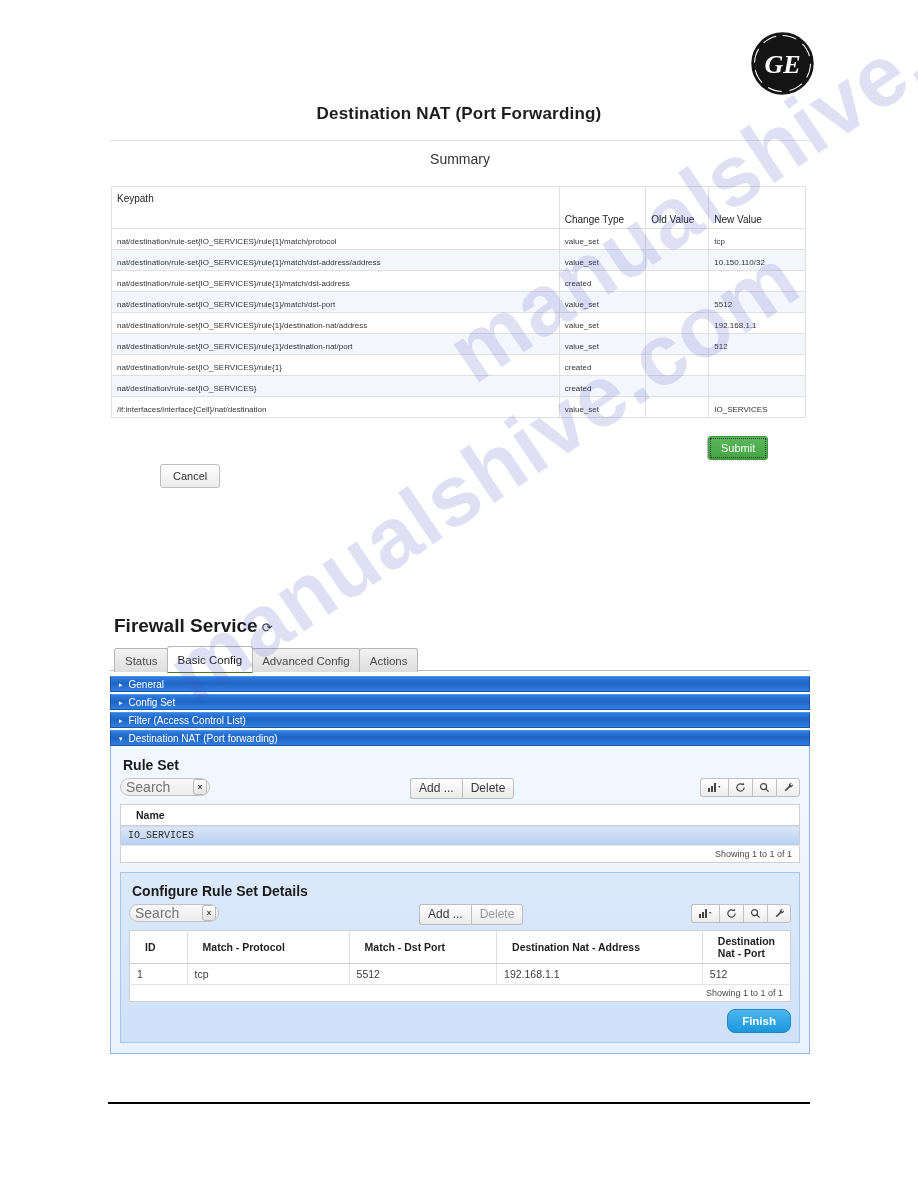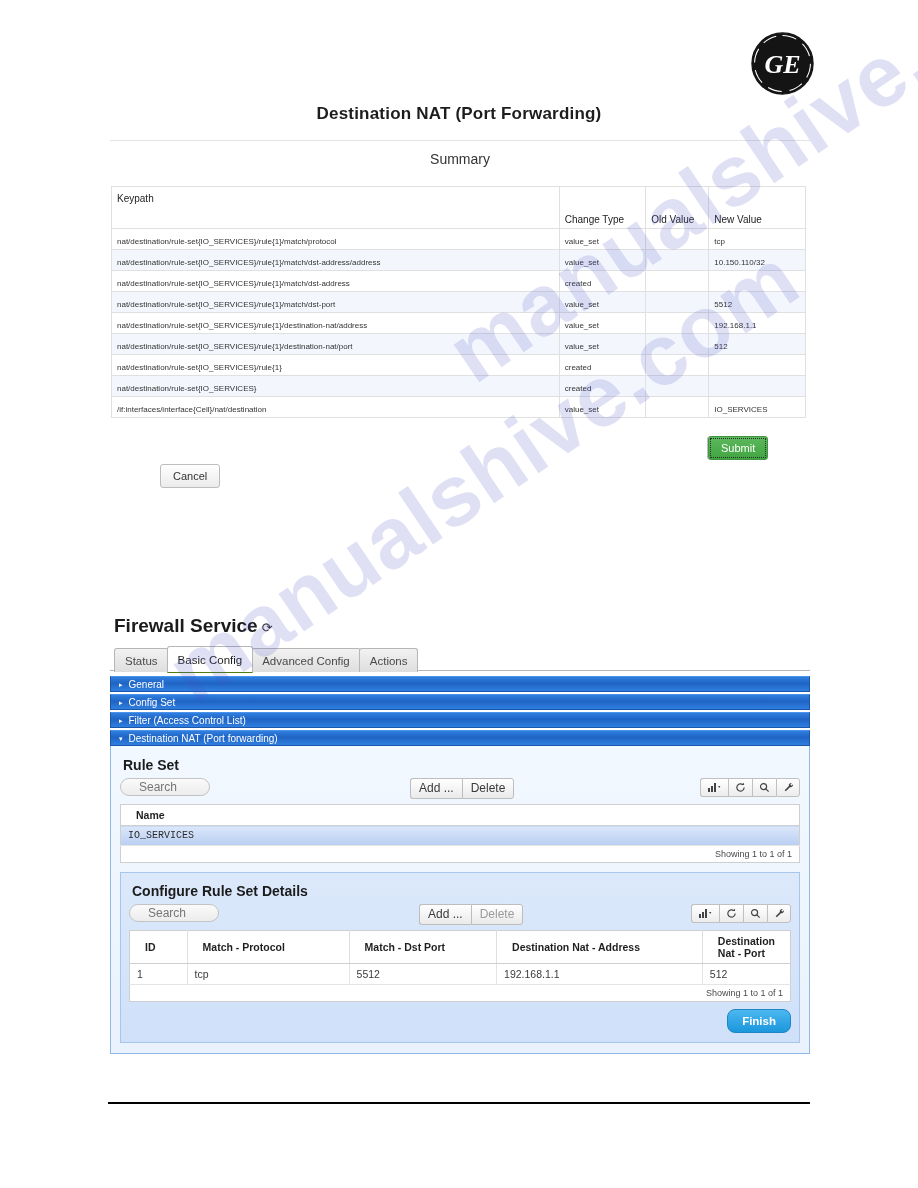--- a/index.html
+++ b/index.html
@@ -272,23 +272,23 @@
     height: 18px;
     width: 90px;
     box-sizing: border-box;
     overflow: hidden;
   }
   .search-input {
     border: none;
     outline: none;
     background: transparent;
     font-family: "Liberation Sans", sans-serif;
-    font-size: 12px;
+    font-size: 14px;
     color: #8a8a8a;
-    padding: 0 18px;
+    padding: 0 5px;
     width: 62px;
     height: 16px;
   }
   .search-clear {
     width: 16px;
     height: 14px;
     margin-right: 2px;
     border: 1px solid #b9b9b9;
     border-radius: 3px;
     background: linear-gradient(#ffffff, #e3e3e3);

